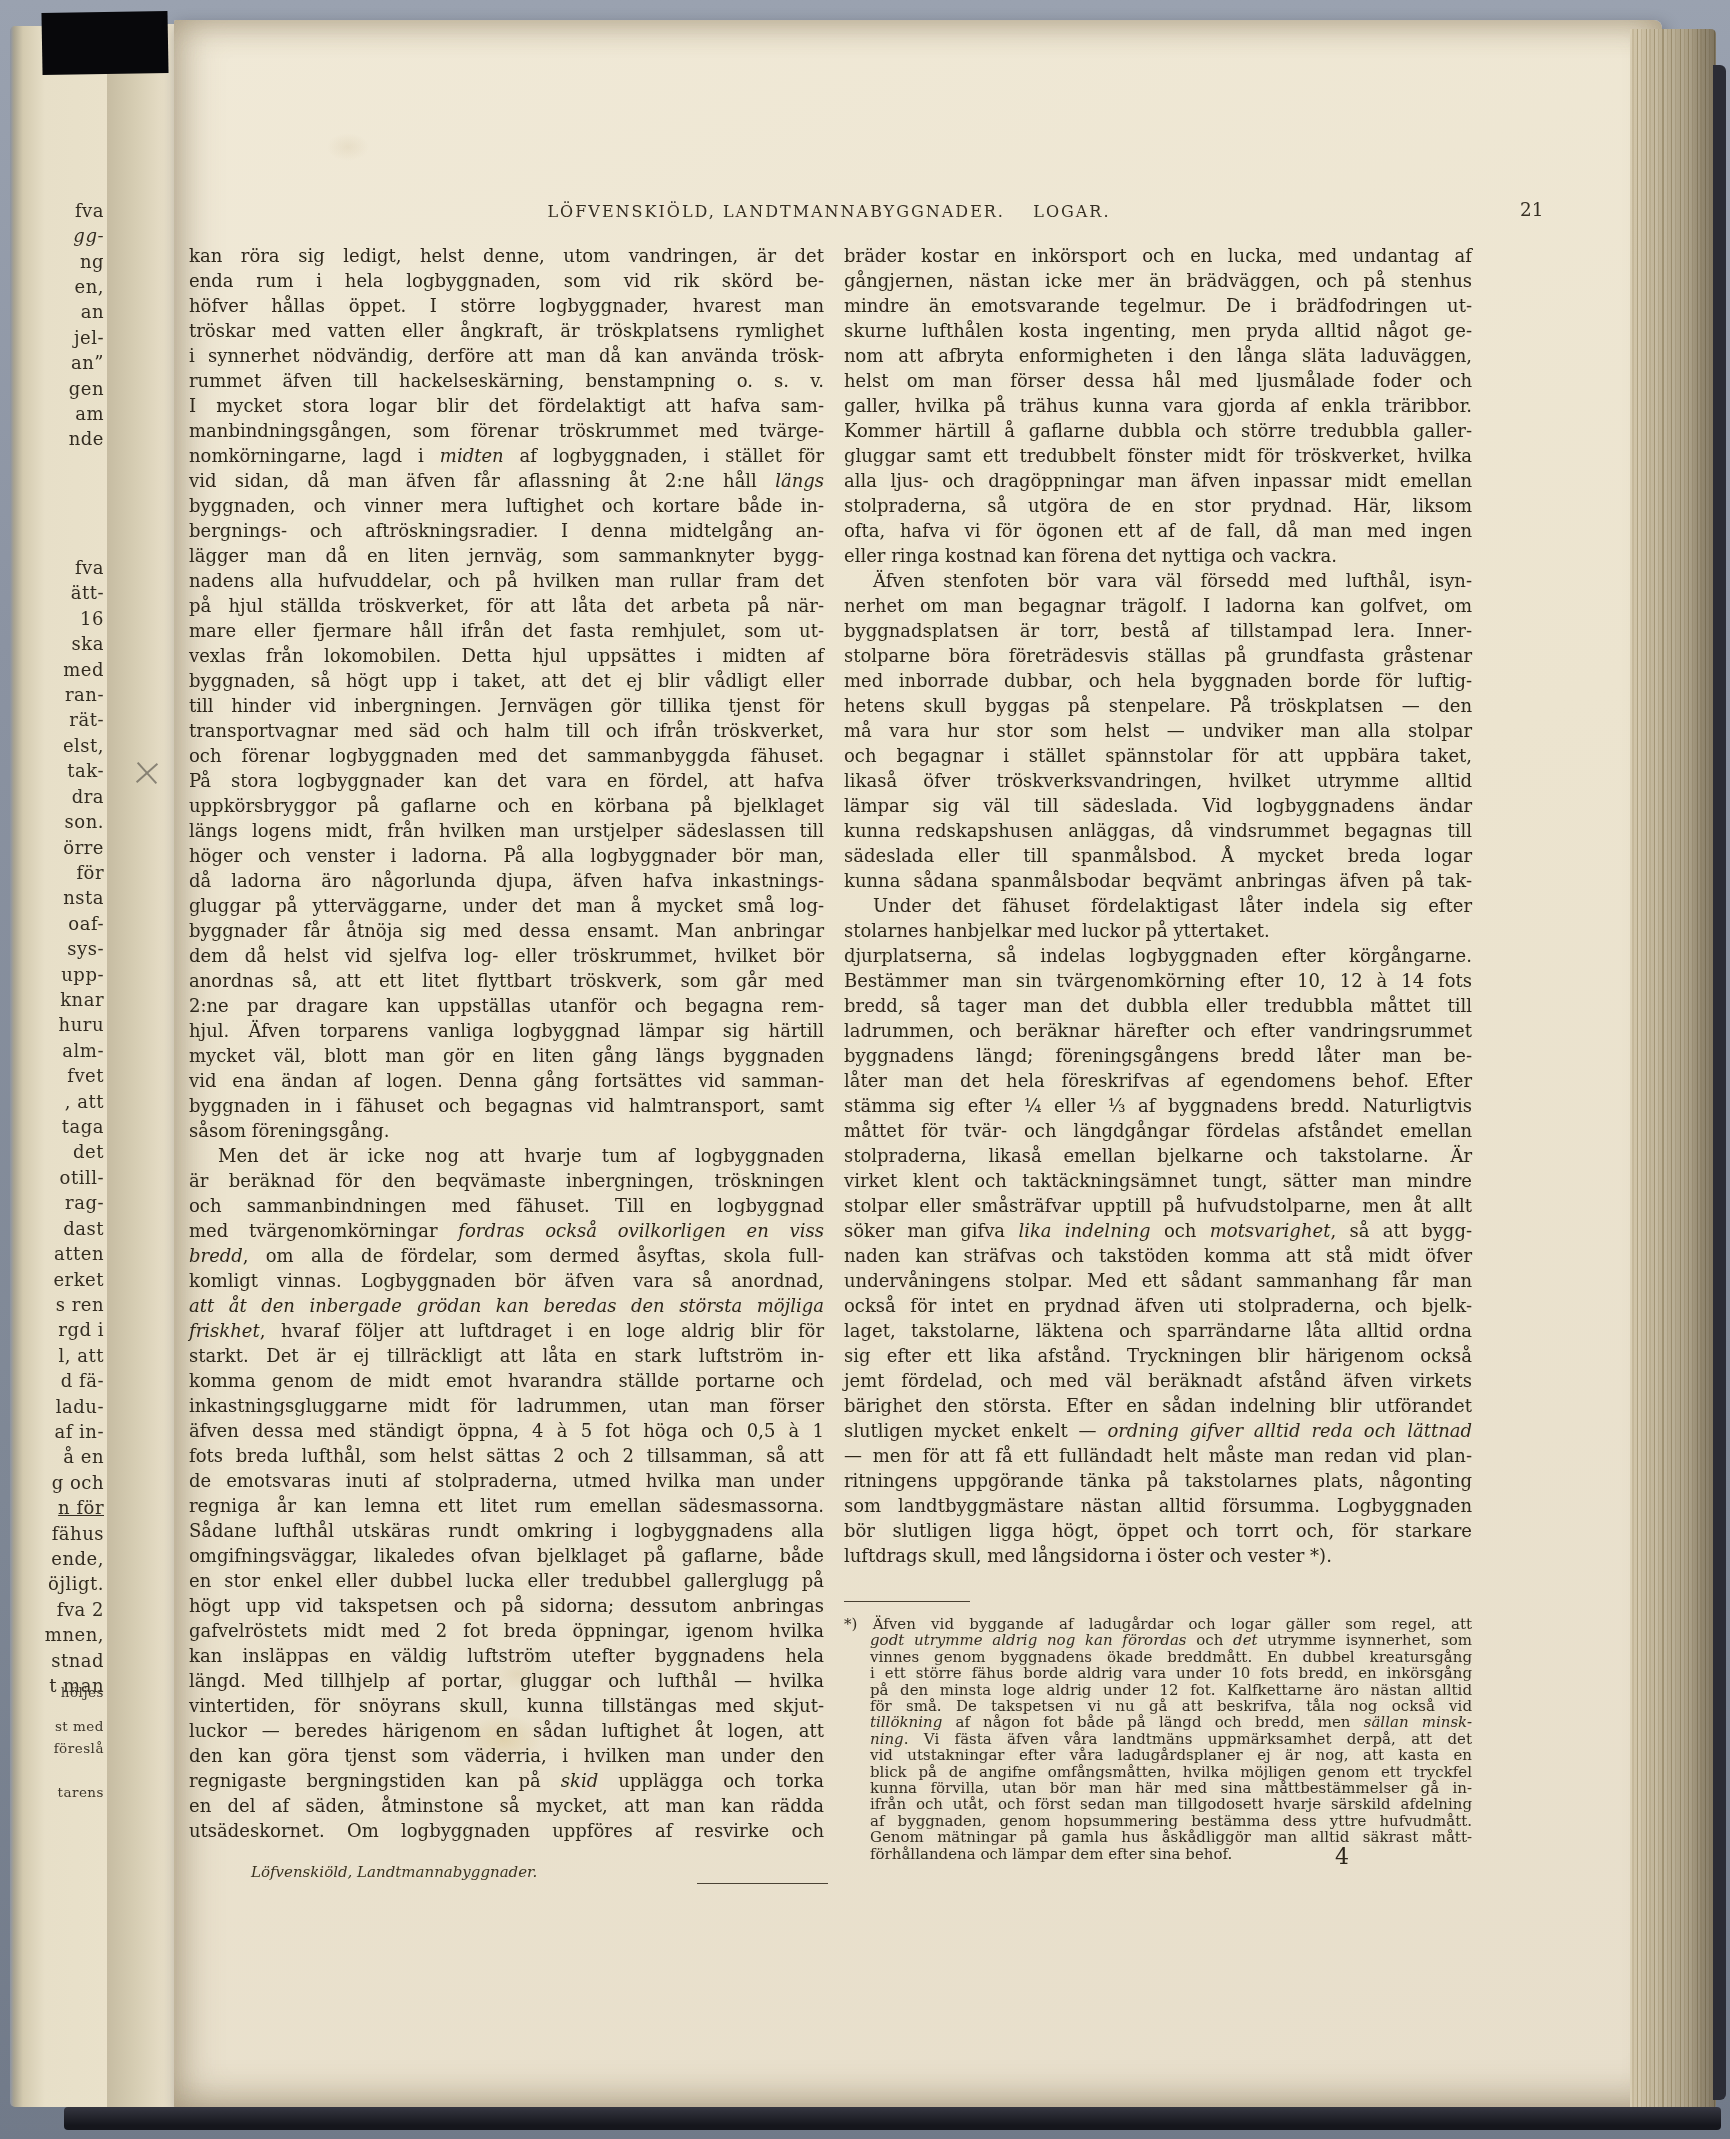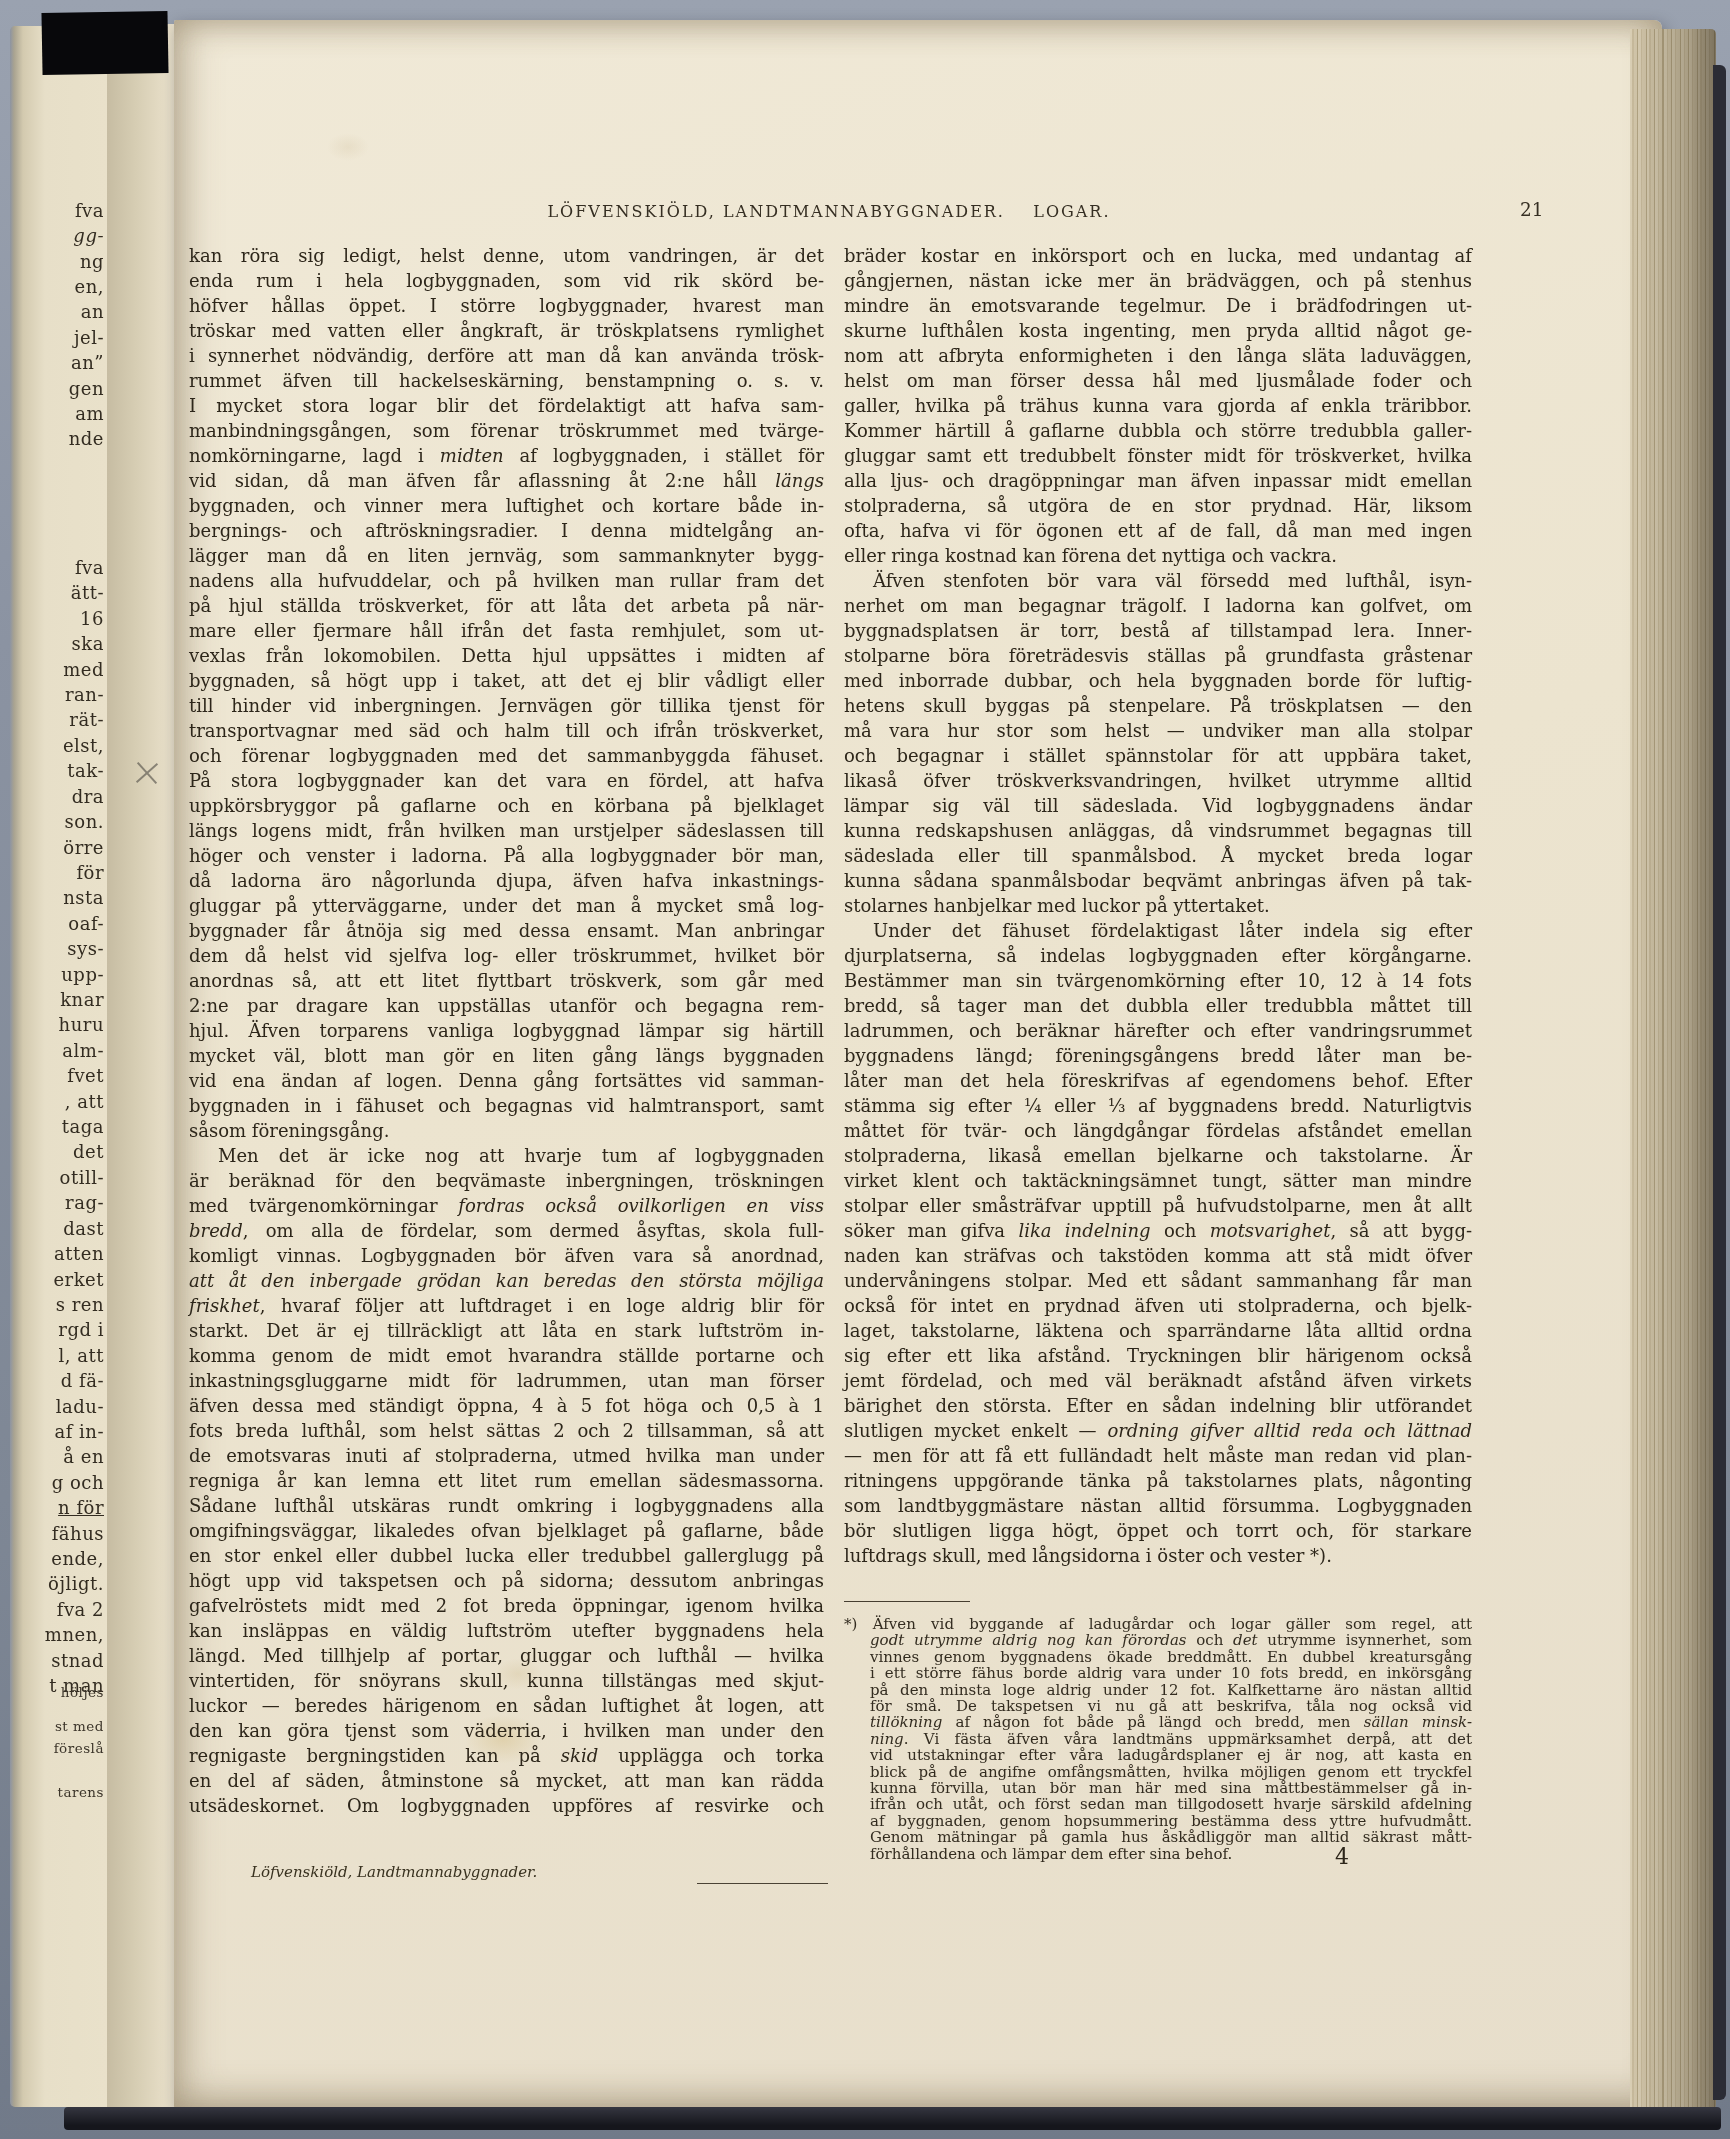--- a/index.html
+++ b/index.html
@@ -156,20 +156,21 @@
         <div class="tl">dem då helst vid sjelfva log- eller tröskrummet, hvilket bör</div>
         <div class="tl">anordnas så, att ett litet flyttbart tröskverk, som går med</div>
         <div class="tl">2:ne par dragare kan uppställas utanför och begagna rem-</div>
         <div class="tl">hjul.  Äfven torparens vanliga logbyggnad lämpar sig härtill</div>
         <div class="tl">mycket väl, blott man gör en liten gång längs byggnaden</div>
         <div class="tl">vid ena ändan af logen.  Denna gång fortsättes vid samman-</div>
         <div class="tl">byggnaden in i fähuset och begagnas vid halmtransport, samt</div>
         <div class="tl noj">såsom föreningsgång.</div>
         <div class="tl indent">Men det är icke nog att hvarje tum af logbyggnaden</div>
         <div class="tl">är beräknad för den beqvämaste inbergningen, tröskningen</div>
+        <div class="tl">och sammanbindningen med fähuset.  Till en logbyggnad</div>
         <div class="tl">med tvärgenomkörningar <i>fordras också ovilkorligen en viss</i></div>
         <div class="tl"><i>bredd</i>, om alla de fördelar, som dermed åsyftas, skola full-</div>
         <div class="tl">komligt vinnas.  Logbyggnaden bör äfven vara så anordnad,</div>
         <div class="tl"><i>att åt den inbergade grödan kan beredas den största möjliga</i></div>
         <div class="tl"><i>friskhet</i>, hvaraf följer att luftdraget i en loge aldrig blir för</div>
         <div class="tl">starkt.  Det är ej tillräckligt att låta en stark luftström in-</div>
         <div class="tl">komma genom de midt emot hvarandra ställde portarne och</div>
         <div class="tl">inkastningsgluggarne midt för ladrummen, utan man förser</div>
         <div class="tl">äfven dessa med ständigt öppna, 4 à 5 fot höga och 0,5 à 1</div>
         <div class="tl">fots breda lufthål, som helst sättas 2 och 2 tillsamman, så att</div>
@@ -209,22 +210,22 @@
         <div class="tl">stolparne böra företrädesvis ställas på grundfasta gråstenar</div>
         <div class="tl">med inborrade dubbar, och hela byggnaden borde för luftig-</div>
         <div class="tl">hetens skull byggas på stenpelare.  På tröskplatsen — den</div>
         <div class="tl">må vara hur stor som helst — undviker man alla stolpar</div>
         <div class="tl">och begagnar i stället spännstolar för att uppbära taket,</div>
         <div class="tl">likaså öfver tröskverksvandringen, hvilket utrymme alltid</div>
         <div class="tl">lämpar sig väl till sädeslada.  Vid logbyggnadens ändar</div>
         <div class="tl">kunna redskapshusen anläggas, då vindsrummet begagnas till</div>
         <div class="tl">sädeslada eller till spanmålsbod.  Å mycket breda logar</div>
         <div class="tl">kunna sådana spanmålsbodar beqvämt anbringas äfven på tak-</div>
+        <div class="tl indent">Under det fähuset fördelaktigast låter indela sig efter</div>
         <div class="tl noj">stolarnes hanbjelkar med luckor på yttertaket.</div>
-        <div class="tl indent">Under det fähuset fördelaktigast låter indela sig efter</div>
         <div class="tl">djurplatserna, så indelas logbyggnaden efter körgångarne.</div>
         <div class="tl">Bestämmer man sin tvärgenomkörning efter 10, 12 à 14 fots</div>
         <div class="tl">bredd, så tager man det dubbla eller tredubbla måttet till</div>
         <div class="tl">ladrummen, och beräknar härefter och efter vandringsrummet</div>
         <div class="tl">byggnadens längd; föreningsgångens bredd låter man be-</div>
         <div class="tl">låter man det hela föreskrifvas af egendomens behof.  Efter</div>
         <div class="tl">stämma sig efter ¼ eller ⅓ af byggnadens bredd.  Naturligtvis</div>
         <div class="tl">måttet för tvär- och längdgångar fördelas afståndet emellan</div>
         <div class="tl">stolpraderna, likaså emellan bjelkarne och takstolarne.  Är</div>
         <div class="tl">virket klent och taktäckningsämnet tungt, sätter man mindre</div>

